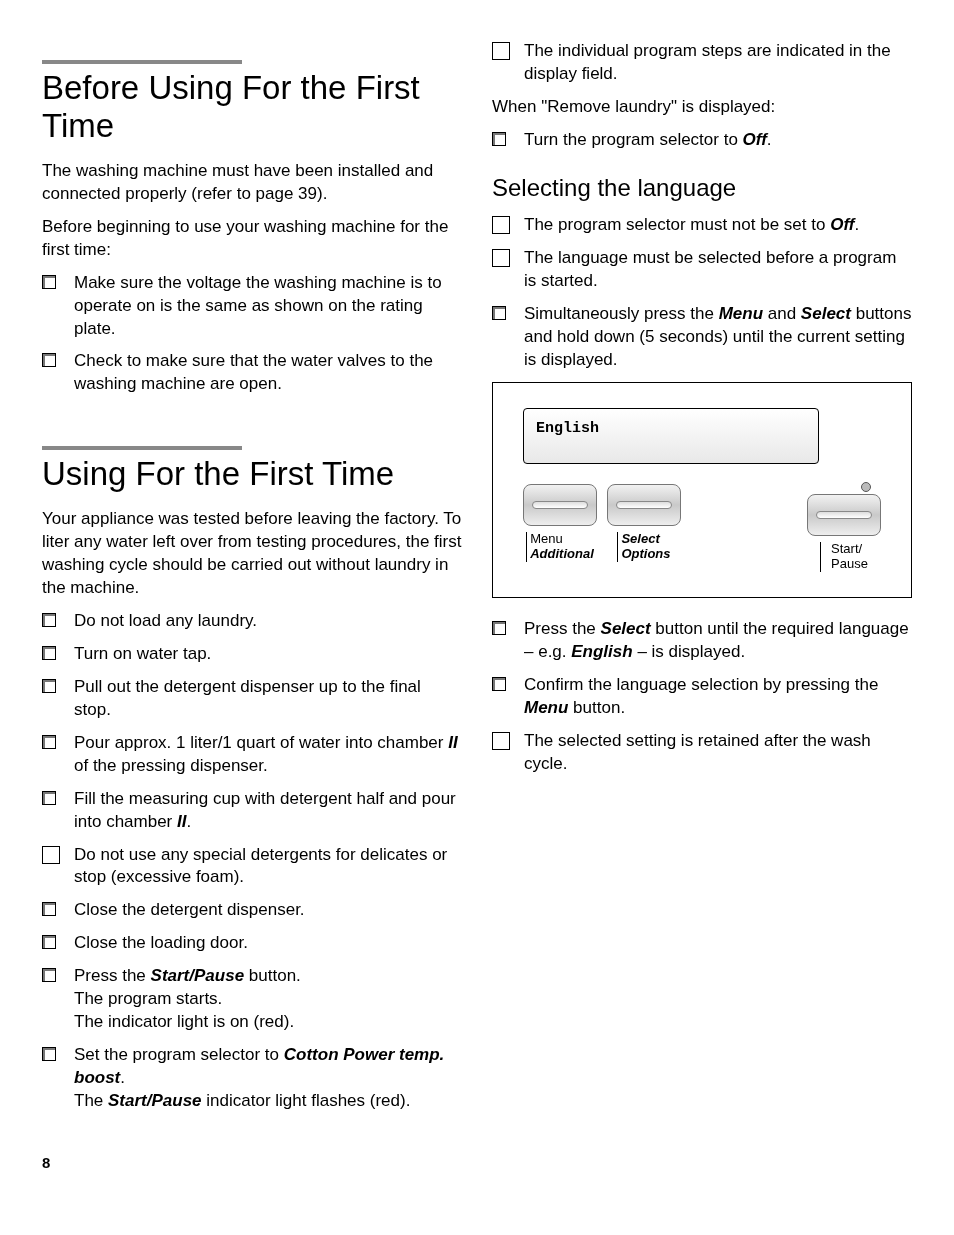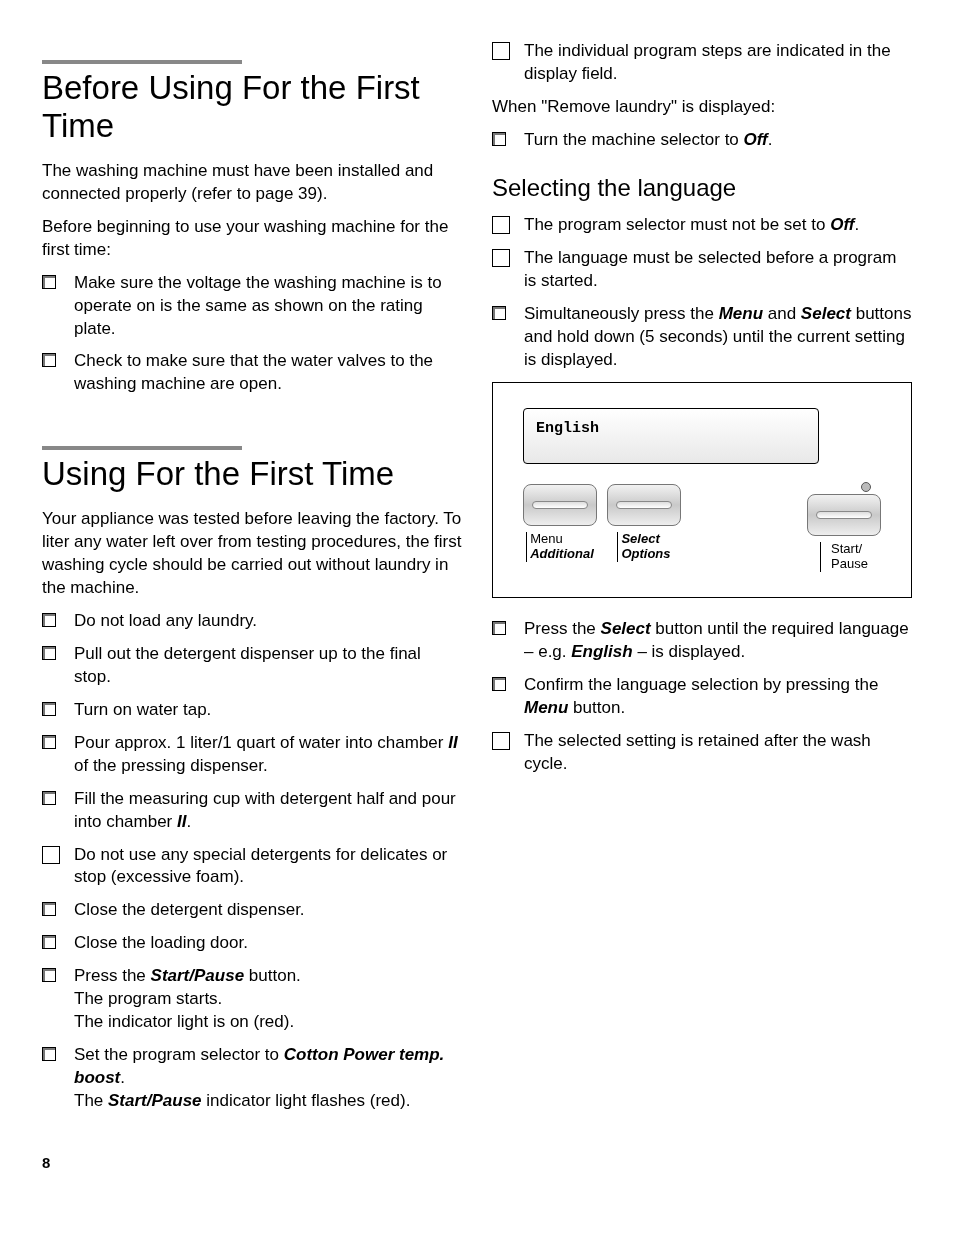--- a/index.html
+++ b/index.html
@@ -159,22 +159,22 @@
     <ul class="check-list">
       <li>Make sure the voltage the washing machine is to operate on is the same as shown on the rating plate.</li>
       <li>Check to make sure that the water valves to the washing machine are open.</li>
     </ul>
 
     <div class="section-rule" style="margin-top:50px"></div>
     <h1>Using For the First Time</h1>
     <p>Your appliance was tested before leaving the factory. To liter any water left over from testing procedures, the first washing cycle should be carried out without laundry in the machine.</p>
     <ul class="check-list">
       <li>Do not load any laundry.</li>
+      <li>Turn on water tap.</li>
       <li>Pull out the detergent dispenser up to the final stop.</li>
-      <li>Turn on water tap.</li>
       <li>
         <span>Pour approx. 1 liter/1 quart of water into chamber </span><b>II</b><span> of the pressing dispenser.</span>
       </li>
       <li>
         <span>Fill the measuring cup with detergent half and pour into chamber </span><b>II</b><span>.</span>
       </li>
     </ul>
     <div class="note">Do not use any special detergents for delicates or stop (excessive foam).</div>
     <ul class="check-list">
       <li>Close the detergent dispenser.</li>
@@ -189,21 +189,21 @@
         <span>The </span><b>Start/Pause</b><span> indicator light flashes (red).</span>
       </li>
     </ul>
   </div>
 
   <div class="col col-right">
     <div class="note">The individual program steps are indicated in the display field.</div>
     <p>When "Remove laundry" is displayed:</p>
     <ul class="check-list">
       <li>
-        <span>Turn the machine selector to </span><b>Off</b><span>.</span>
+        <span>Turn the program selector to </span><b>Off</b><span>.</span>
       </li>
     </ul>
 
     <h2>Selecting the language</h2>
     <div class="note">
       <span>The program selector must not be set to </span><b>Off</b><span>.</span>
     </div>
     <div class="note">The language must be selected before a program is started.</div>
     <ul class="check-list">
       <li>

